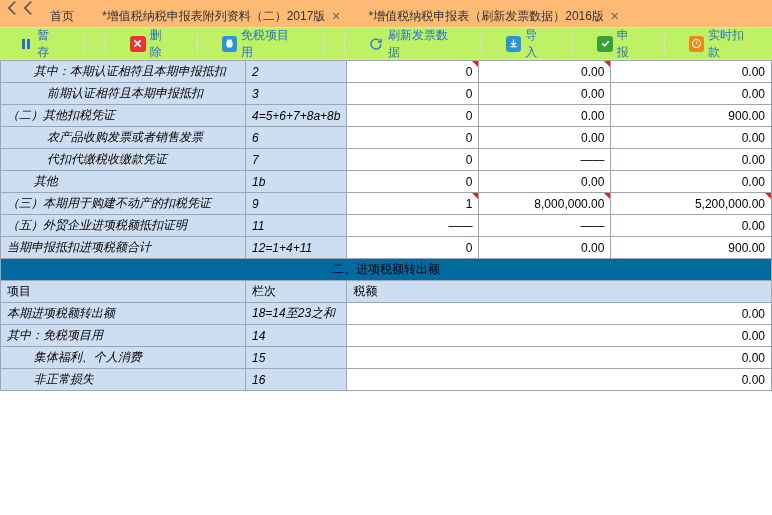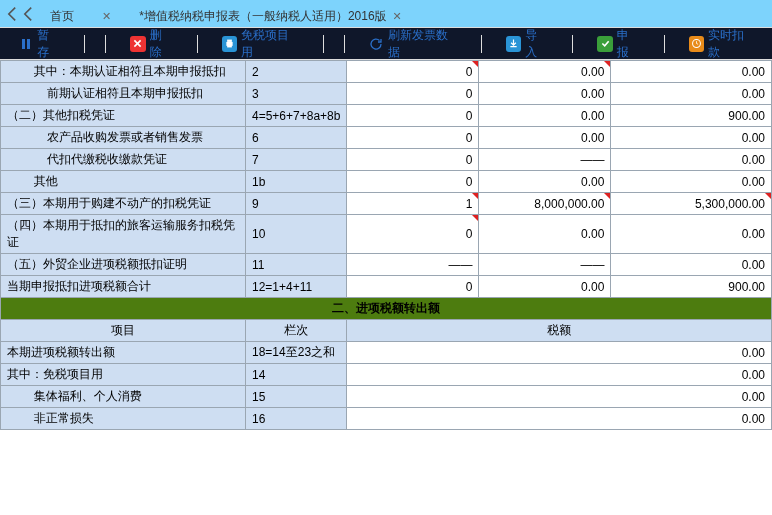--- a/index.html
+++ b/index.html
@@ -1,42 +1,42 @@
 <!DOCTYPE html>
 <html><head>
 <meta charset="utf-8">
 <style>
   * { box-sizing: border-box; }
   html, body { margin: 0; padding: 0; font-family: "Microsoft YaHei", Arial, sans-serif; font-size: 12px; background: #fff; }
   .root { width: 772px; height: 515px; overflow: hidden; position: relative; background: #fff; }
-  .tabbar { height: 28px; display: flex; align-items: center; padding: 0 4px; border-bottom: 1px solid #ddd; background: #7dd3fc; }
+  .tabbar { height: 28px; display: flex; padding: 0 4px; border-bottom: 1px solid #ddd; background: #fdba74; }
   .tab-nav { width: 16px; height: 16px; display: flex; align-items: center; justify-content: center; cursor: pointer; color: #555; }
   .tab { padding: 0 12px; height: 24px; line-height: 24px; margin: 4px 2px 0; border-radius: 3px 3px 0 0; cursor: pointer; display: flex; align-items: center; gap: 6px; color: #333; }
   .tab .close { color: #666; font-size: 11px; }
-  .toolbar { height: 32px; display: flex; align-items: center; gap: 16px; padding: 0 12px; border-bottom: 1px solid #ddd; background: #0f172a; }
+  .toolbar { height: 32px; display: flex; align-items: center; gap: 16px; padding: 0 12px; border-bottom: 1px solid #ddd; background: #bef264; }
   .sep { width: 1px; height: 18px; background: #ddd; margin: 0 2px; }
   .btn { display: flex; align-items: center; gap: 4px; padding: 3px 6px; cursor: pointer; color: #2a6fc9; border-radius: 2px; }
   .btn .ico { width: 16px; height: 16px; display: flex; align-items: center; justify-content: center; border-radius: 3px; }
   .ico-blue { background: #2a94d6; color: #fff; }
   .ico-red { background: #e33; color: #fff; }
   .ico-green { background: #3a9f3a; color: #fff; }
   .ico-orange { background: #e88b1a; color: #fff; }
   .ico svg { width: 11px; height: 11px; fill: currentColor; }
   .btn-free .ico { width: 16px; height: 16px; color: #2a6fc9; }
   .btn-free svg { width: 14px; height: 14px; fill: currentColor; }
   table { width: 100%; border-collapse: collapse; }
   td, th { border: 1px solid #9aa6b2; padding: 2px 6px; height: 22px; background: #cedef2; font-weight: normal; }
   td.input { background: #fff; text-align: right; }
-  .lbl { text-align: left; }
-  .lblc { text-align: center; }
+  .lbl { text-align: left; font-style: italic; }
+  .lblc { text-align: left; }
   .col0 { width: 245px; }
   .col1 { width: 78px; }
   .col2 { width: 132px; }
   .col3 { width: 132px; }
-  .section-hdr { text-align: center; font-weight: bold; background: #4d7c0f; }
+  .section-hdr { text-align: center; font-weight: normal; background: #0369a1; }
   .corner { position: relative; }
   .corner::after { content:""; position: absolute; top:0; right:0; width:0; height:0; border-top:6px solid #d22; border-left:6px solid transparent; }
   .dash { text-align:center; }
 </style>
 </head>
 <body>
 
 <div class="root">
   <div class="tabbar">
     <span class="tab-nav">
@@ -46,24 +46,25 @@
     </span>
     <span class="tab-nav">
       <svg viewBox="0 0 10 10">
           <path d="M7 1L3 5l4 4" stroke="#555" fill="none"></path>
         </svg>
     </span>
     <div class="tab">
         <span>首页</span>
       </div>
     <div class="tab">
+        <span>*增值税纳税申报表附列资料（二）2017版</span>
         <span class="close">✕</span>
       </div>
     <div class="tab">
-        <span>*增值税纳税申报表（一般纳税人适用）2016版</span>
+        <span>*增值税纳税申报表（刷新发票数据）2016版</span>
         <span class="close">✕</span>
       </div>
   </div>
 
   <div class="toolbar">
     <div class="btn btn-free">
         <span class="ico">
           <svg viewBox="0 0 14 14">
             <rect x="3" y="2" width="3" height="10"></rect>
             <rect x="8" y="2" width="3" height="10"></rect>
@@ -181,28 +182,21 @@
           <td class="lbl">1b</td>
           <td class="input">0</td>
           <td class="input">0.00</td>
           <td class="input">0.00</td>
         </tr>
         <tr>
           <td class="lbl">（三）本期用于购建不动产的扣税凭证</td>
           <td class="lbl">9</td>
           <td class="input corner">1</td>
           <td class="input corner">8,000,000.00</td>
-          <td class="input corner">5,300,000.00</td>
-        </tr>
-        <tr>
-          <td class="lbl">（四）本期用于抵扣的旅客运输服务扣税凭证</td>
-          <td class="lbl">10</td>
-          <td class="input corner">0</td>
-          <td class="input">0.00</td>
-          <td class="input">0.00</td>
+          <td class="input corner">5,200,000.00</td>
         </tr>
         <tr>
           <td class="lbl">（五）外贸企业进项税额抵扣证明</td>
           <td class="lbl">11</td>
           <td class="input dash">——</td>
           <td class="input dash">——</td>
           <td class="input">0.00</td>
         </tr>
         <tr>
           <td class="lbl">当期申报抵扣进项税额合计</td>

